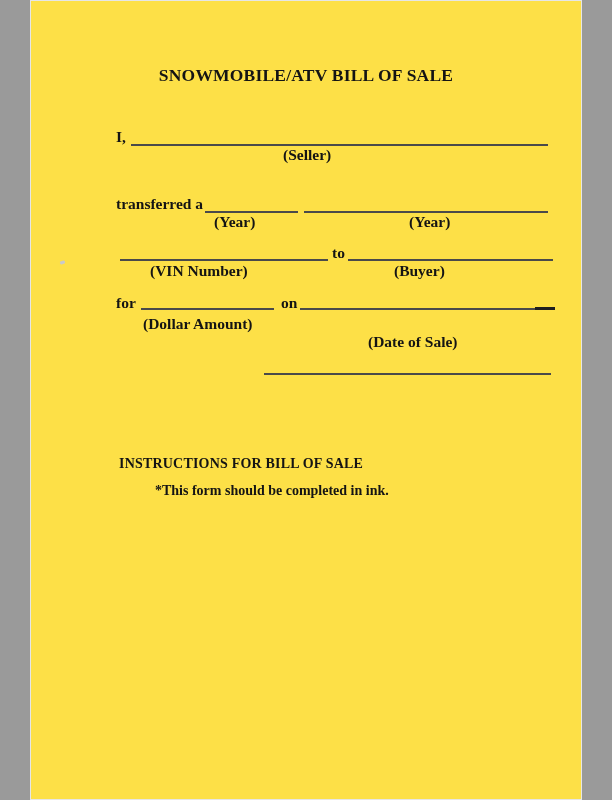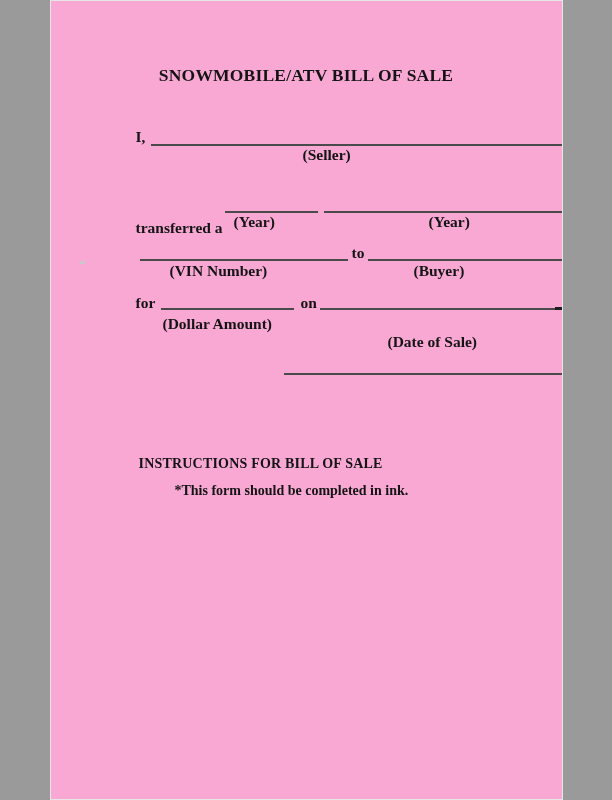--- a/index.html
+++ b/index.html
@@ -2,24 +2,24 @@
 <html><head>
 <meta charset="utf-8">
 <style>
   html, body {
     margin: 0;
     padding: 0;
     background: #9a9a9a;
   }
   .page {
     position: relative;
-    width: 513px;
+    width: 552px;
     height: 800px;
     margin: 0 auto;
-    background: #f9a8d4;
+    background: #fde047;
     border: 1px solid #e6e6e6;
     box-sizing: border-box;
     overflow: hidden;
     font-family: "Liberation Serif", "DejaVu Serif", serif;
     font-weight: 700;
     color: #141414;
   }
   .abs { position: absolute; }
   .doc-title {
     left: 0;
@@ -74,21 +74,21 @@
 <body>
 
 <div class="page">
 
   <div class="abs doc-title">SNOWMOBILE/ATV BILL OF SALE</div>
 
   <div class="abs body-text" style="left:85px; top:127px;">I,</div>
   <div class="abs blank-line" style="left:100px; top:127px; width:417px;"></div>
   <div class="abs field-label" style="left:252px; top:145px;font-family:Liberation Serif, serif;">(Seller)</div>
 
-  <div class="abs body-text" style="left:85px; top:194px;margin-top:24px;">transferred a</div>
+  <div class="abs body-text" style="left:85px; top:194px;">transferred a</div>
   <div class="abs blank-line" style="left:174px; top:194px; width:93px;"></div>
   <div class="abs blank-line" style="left:273px; top:194px; width:244px;"></div>
   <div class="abs field-label" style="left:183px; top:212px;">(Year)</div>
   <div class="abs field-label" style="left:378px; top:212px;">(Year)</div>
 
   <div class="abs blank-line" style="left:89px; top:242px; width:208px;"></div>
   <div class="abs body-text" style="left:301px; top:243px;">to</div>
   <div class="abs blank-line" style="left:317px; top:242px; width:205px;"></div>
   <div class="abs field-label" style="left:119px; top:261px;">(VIN Number)</div>
   <div class="abs field-label" style="left:363px; top:261px;">(Buyer)</div>

